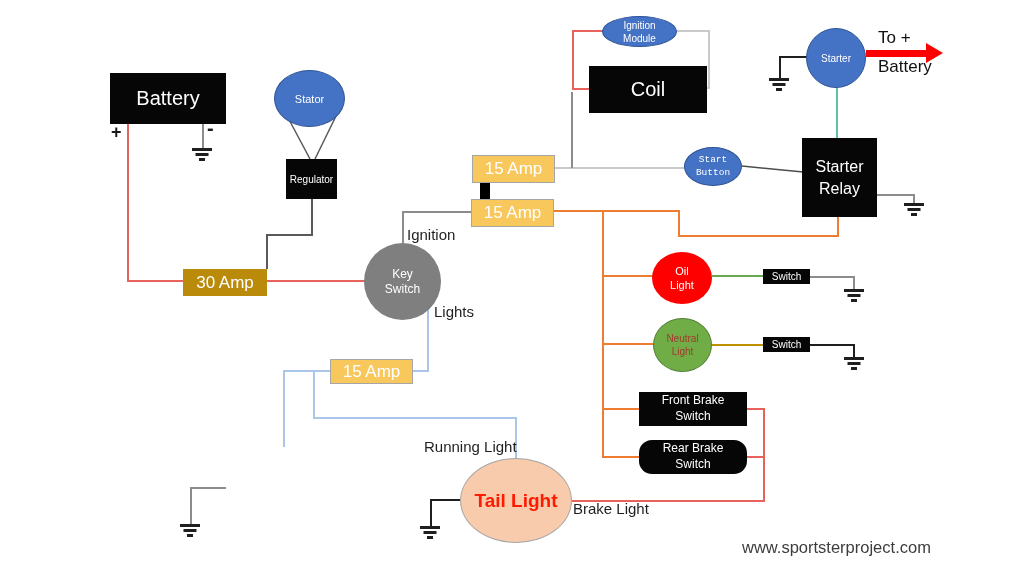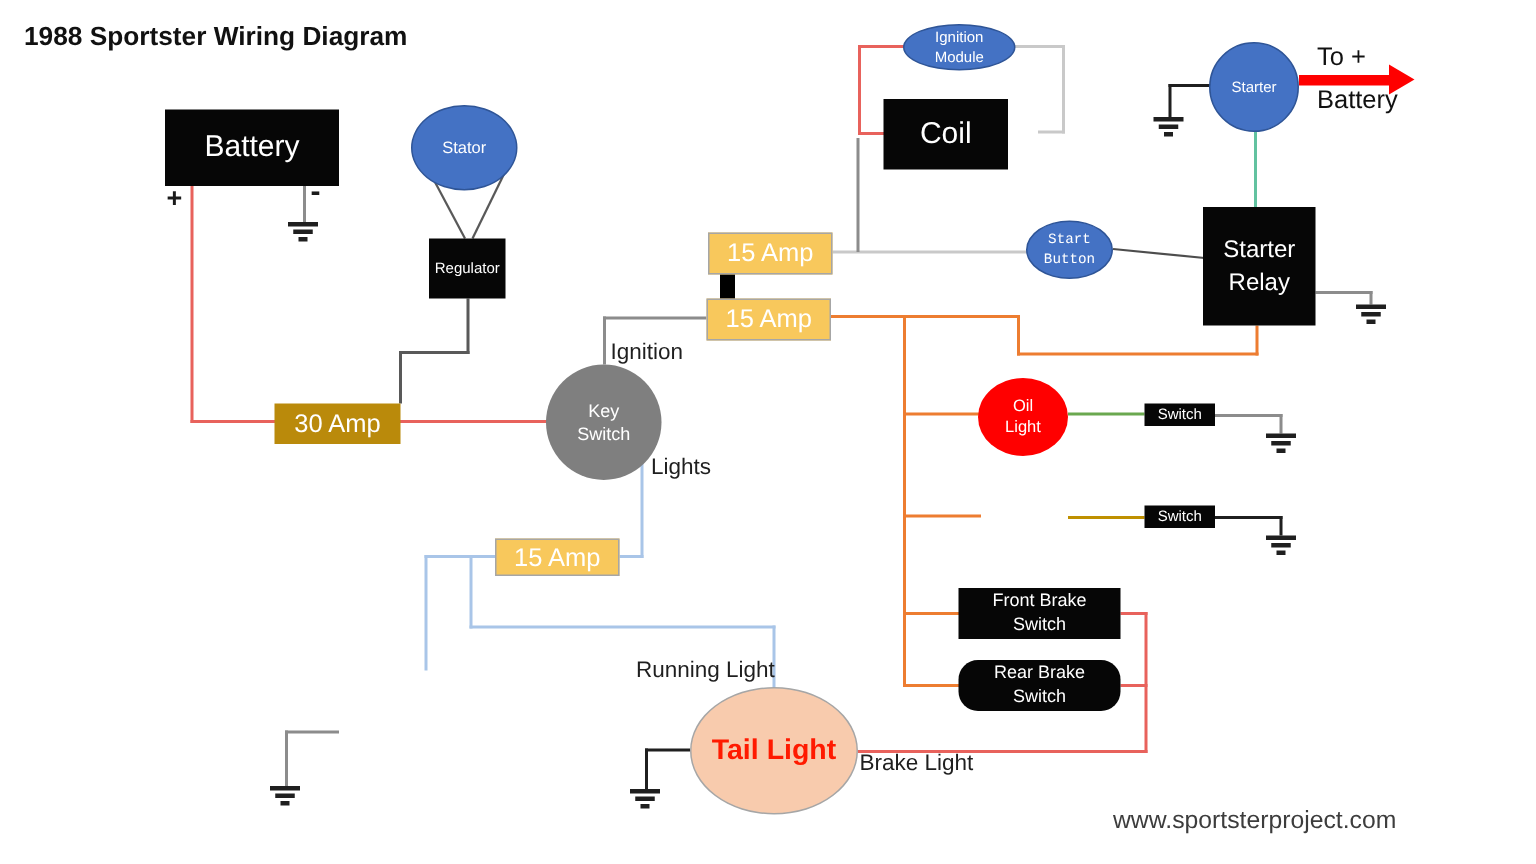--- a/index.html
+++ b/index.html
@@ -43,21 +43,20 @@
   .arrow-head{position:absolute;left:926px;top:43px;width:0;height:0;
               border-left:17px solid var(--arrow-red);border-top:10px solid transparent;border-bottom:10px solid transparent;}
 
   svg.overlay{position:absolute;left:0;top:0;pointer-events:none;}
 </style>
 </head>
 <body>
 
 <div class="canvas">
 
-  <div class="abs" style="left:16px;top:14px;font-size:17.5px;font-weight:bold;color:#111;">1988 Sportster Wiring Diagram</div>
   <div class="abs" style="left:742px;top:538px;font-size:16.5px;color:#3d3d3d;">www.sportsterproject.com</div>
 
   <div class="w wv c-red" style="left:127px;top:124px;height:158px;"></div>
   <div class="w wh c-red" style="left:127px;top:280px;width:57px;"></div>
   <div class="w wh c-red" style="left:266px;top:280px;width:99px;"></div>
 
   <div class="w wv c-gray" style="left:202px;top:124px;height:24px;"></div>
 
   <div class="w wv c-dgray" style="left:311px;top:199px;height:37px;"></div>
   <div class="w wh c-dgray" style="left:266px;top:234px;width:47px;"></div>
@@ -188,21 +187,21 @@
   <div class="abs fuse" style="left:471px;top:199px;width:83px;height:28px;">
     <span>15 Amp</span>
   </div>
   <div class="abs fuse" style="left:330px;top:359px;width:83px;height:25px;">
     <span>15 Amp</span>
   </div>
 
   <div class="abs ellipse blue" style="left:602px;top:16px;width:75px;height:31px;font-size:10px;line-height:1.3;">
     <span style="width:44px;">Ignition Module</span>
   </div>
-  <div class="abs box blackbox" style="left:589px;top:66px;width:83px;height:47px;font-size:20px;">
+  <div class="abs box blackbox" style="left:589px;top:66px;width:118px;height:47px;font-size:20px;">
     <span>Coil</span>
   </div>
 
   <div class="abs ellipse blue" style="left:684px;top:147px;width:58px;height:39px;font-size:9.5px;line-height:1.3;font-family:Liberation Mono, monospace;">
     <span style="width:38px;">Start Button</span>
   </div>
   <div class="abs box blackbox" style="left:802px;top:138px;width:75px;height:79px;font-size:16px;line-height:1.35;">
     <span style="width:60px;">Starter Relay</span>
   </div>
   <div class="abs ellipse blue" style="left:806px;top:28px;width:60px;height:60px;font-size:10px;">
@@ -214,20 +213,23 @@
   <div class="arrow-shaft"></div>
   <div class="arrow-head"></div>
 
   <div class="abs ellipse" style="left:652px;top:252px;width:60px;height:52px;background:var(--oil-red);color:#fff;font-size:11px;line-height:1.3;">
     <span style="width:34px;">Oil Light</span>
   </div>
   <div class="abs box blackbox" style="left:763px;top:269px;width:47px;height:15px;font-size:10px;">
     <span>Switch</span>
   </div>
 
+  <div class="abs ellipse" style="left:653px;top:318px;width:59px;height:54px;background:var(--neutral-green);border:1.5px solid var(--neutral-green-border);color:var(--neutral-text);font-size:10px;line-height:1.3;">
+    <span style="width:40px;">Neutral Light</span>
+  </div>
   <div class="abs box blackbox" style="left:763px;top:337px;width:47px;height:15px;font-size:10px;">
     <span>Switch</span>
   </div>
 
   <div class="abs box blackbox" style="left:639px;top:392px;width:108px;height:34px;font-size:12px;line-height:1.3;">
     <span style="width:80px;">Front Brake Switch</span>
   </div>
   <div class="abs box blackbox" style="left:639px;top:440px;width:108px;height:34px;font-size:12px;line-height:1.3;border-radius:13px;">
     <span style="width:80px;">Rear Brake Switch</span>
   </div>

